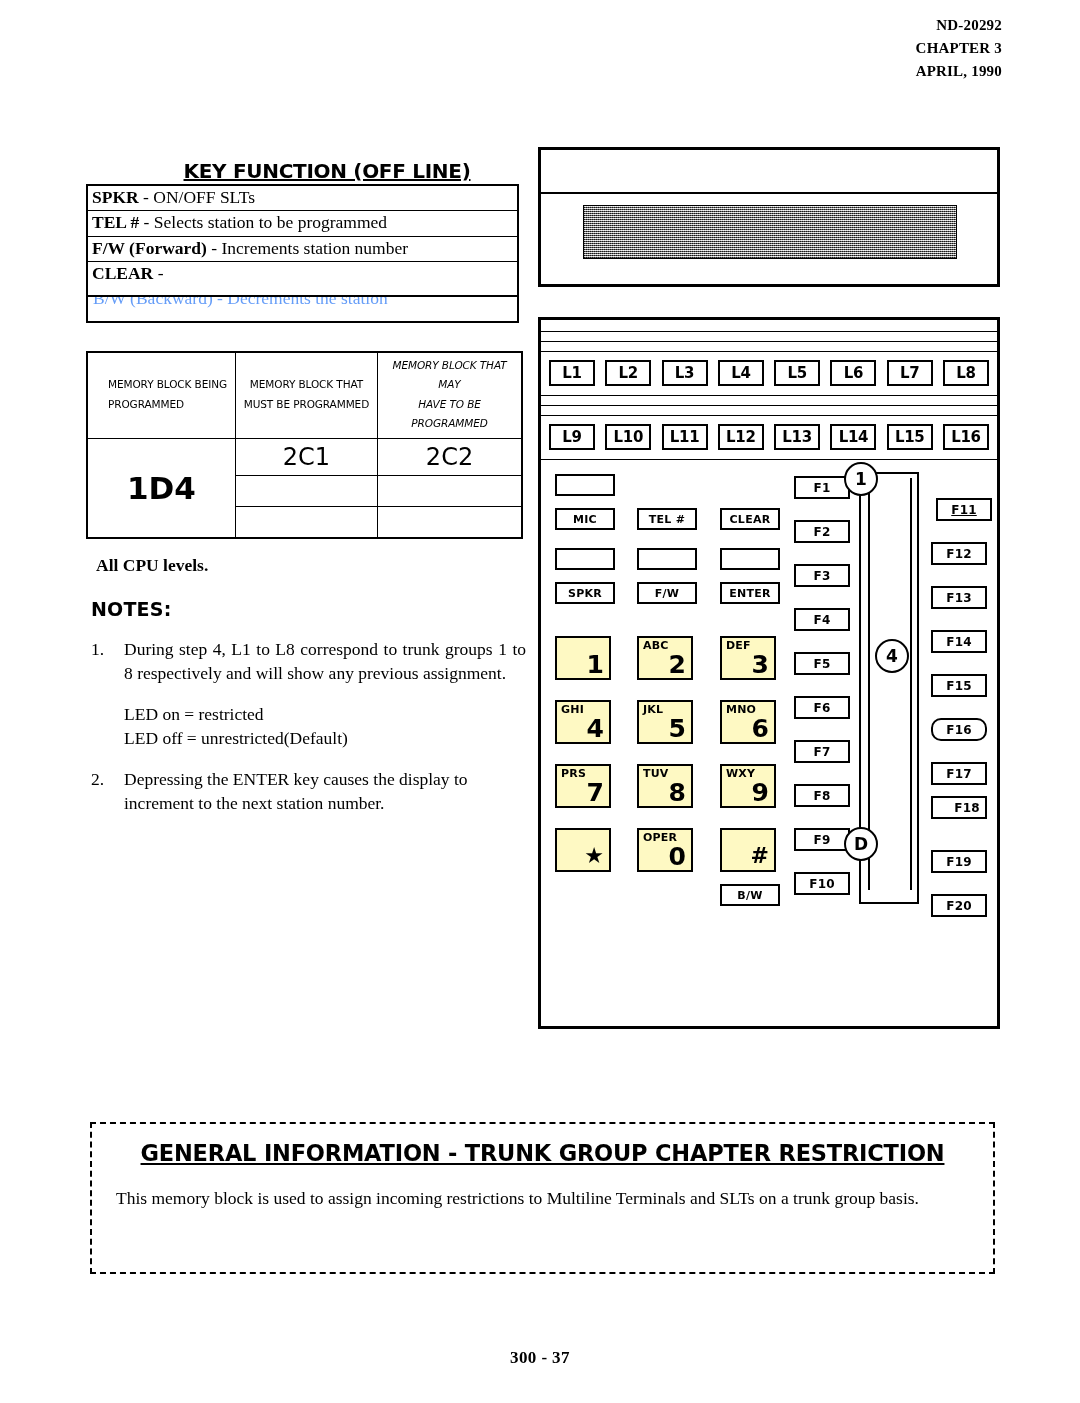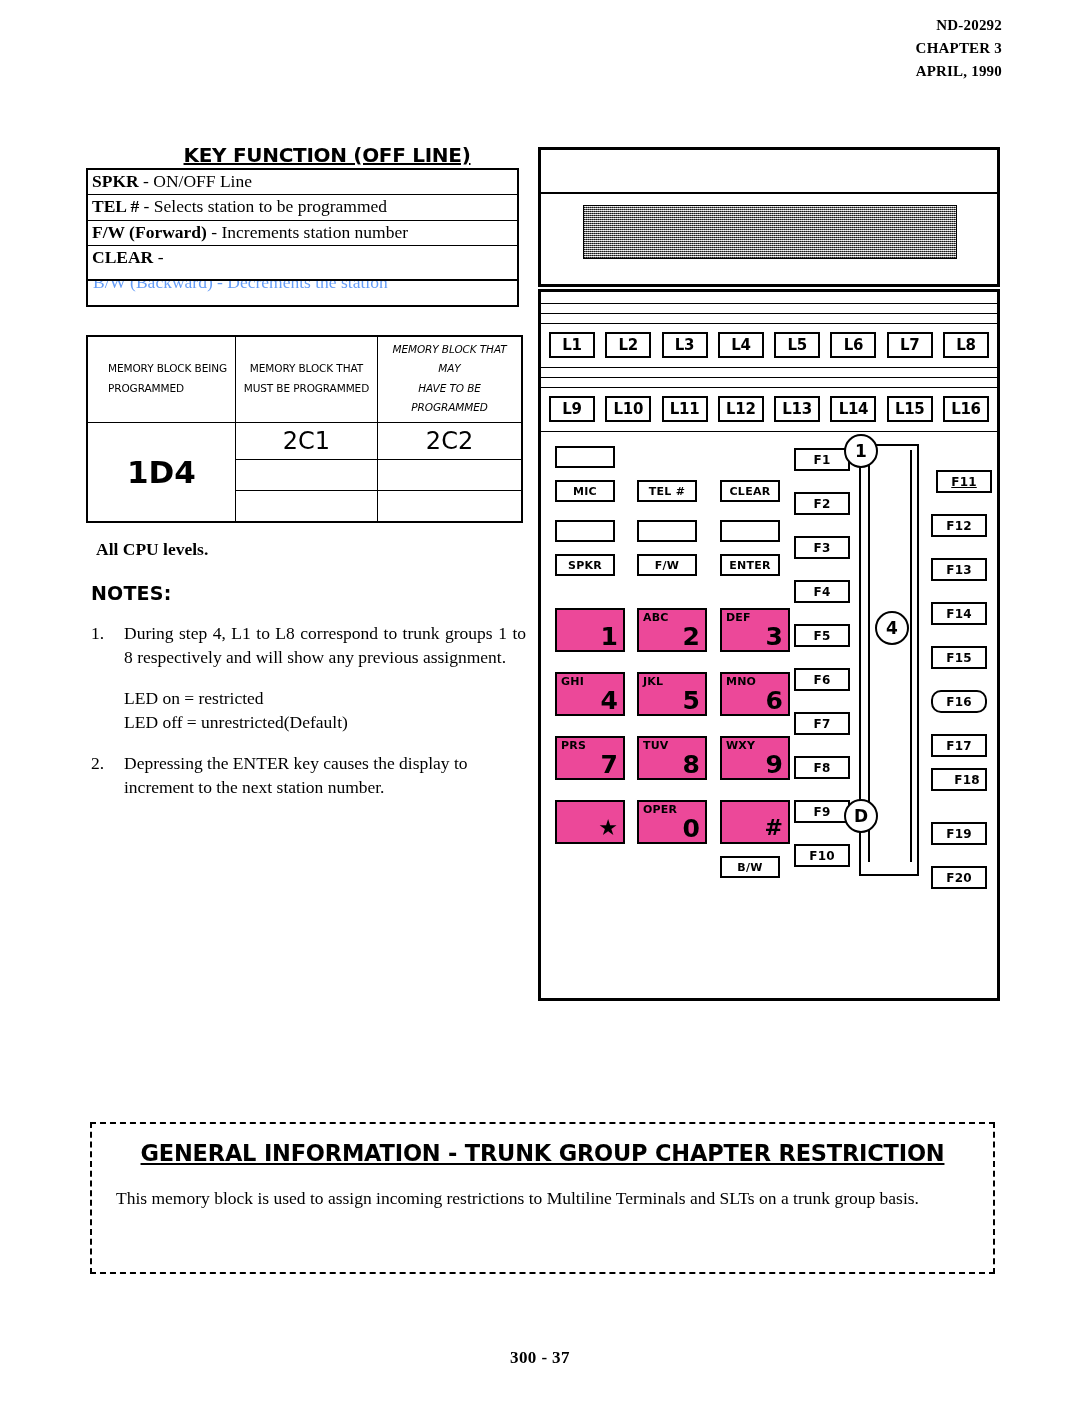--- a/index.html
+++ b/index.html
@@ -37,21 +37,21 @@
     width: 440px;
   }
 
   .section-title {
     font-family: "DejaVu Sans", sans-serif;
     font-weight: bold;
     font-size: 20px;
     text-align: center;
     text-decoration: underline;
     letter-spacing: -0.3px;
-    margin: 0 0 1px 0;
+    margin: 16px 0 1px 0;
   }
   .section-title.keyfn {
     padding-left: 42px;
   }
 
   
   .keyfn-table {
     border: 2px solid #000;
     border-collapse: collapse;
     width: 433px;
@@ -192,21 +192,21 @@
     height: 52px;
     border: 1.5px solid #000;
     background-color: #6e6e6e;
     background-image:
       repeating-linear-gradient(0deg, rgba(0,0,0,0.55) 0 1px, rgba(255,255,255,0.75) 1px 2px),
       repeating-linear-gradient(90deg, rgba(0,0,0,0.5) 0 1px, rgba(255,255,255,0.7) 1px 2px);
   }
 
   
   .key-panel {
-    margin-top: 2px;
+    margin-top: 30px;
     height: 712px;
     position: relative;
     box-sizing: border-box;
   }
   .thin-rule {
     border-bottom: 1.8px solid #000;
     width: 100%;
   }
   .band-gap { height: 11px; }
   .band-gap-sm { height: 9px; }
@@ -259,25 +259,25 @@
     background: #fff;
     position: absolute;
   }
 
   .fn-btn { width: 60px; height: 22px; }
   .led-wide { width: 60px; height: 22px; }
 
   
   .dial-key {
     position: absolute;
-    width: 70px;
+    width: 56px;
     height: 44px;
     border: 2.5px solid #000;
     box-sizing: border-box;
-    background: #ec4899;
+    background: #fef9c3;
   }
   .dial-letters {
     position: absolute;
     left: 4px;
     top: 1px;
     font-family: "DejaVu Sans", sans-serif;
     font-size: 11px;
     font-weight: bold;
     letter-spacing: 0.2px;
   }
@@ -384,21 +384,21 @@
   <div>APRIL, 1990</div>
 </div>
 
 <div class="left-col">
 
   <div class="section-title keyfn">KEY FUNCTION (OFF LINE)</div>
 
   <table class="keyfn-table">
     <tbody>
         <tr>
-      <td><span class="kf-key">SPKR</span> <span>- ON/OFF Line</span></td>
+      <td><span class="kf-key">SPKR</span> <span>- ON/OFF SLTs</span></td>
     </tr>
     <tr>
       <td><span class="kf-key">TEL #</span> <span>- Selects station to be programmed</span></td>
     </tr>
     <tr>
       <td><span class="kf-key">F/W (Forward)</span> <span>- Increments station number</span></td>
     </tr>
     <tr class="keyfn-row-tall">
       <td><span class="kf-key">CLEAR</span> <span>-</span></td>
     </tr>

